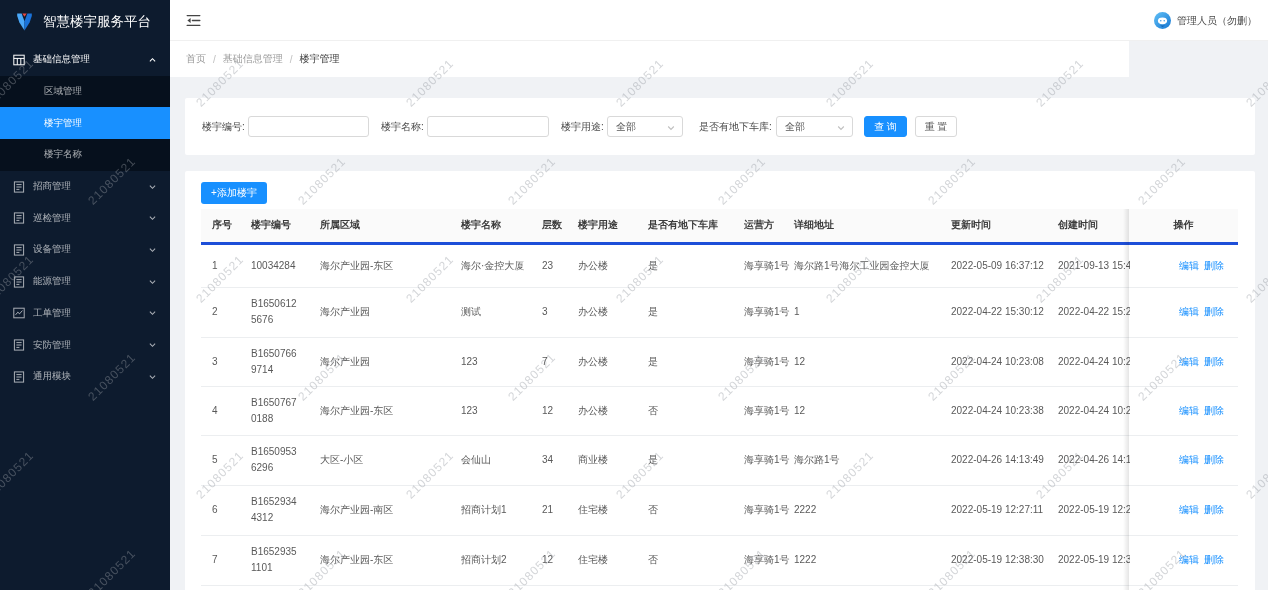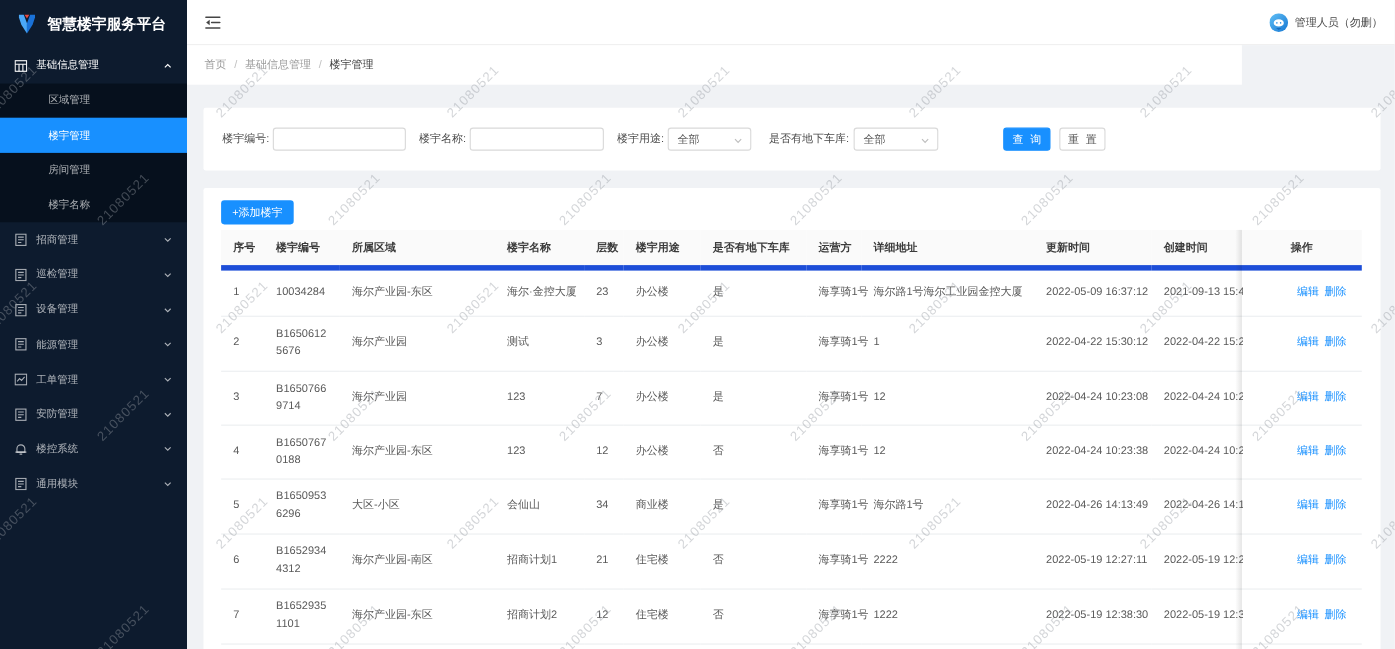--- a/index.html
+++ b/index.html
@@ -12,21 +12,21 @@
   }
   
   .sidebar {
     position:absolute; left:0; top:0; width:170px; height:590px;
     background:#0d1b2e; z-index:5;
   }
   .logo {
     height:44px; display:flex; align-items:center; padding-left:16px;
   }
   .logo-title {
-    color:#fff; font-size:13.5px; font-weight:700; margin-left:10px;
+    color:#fff; font-size:13.5px; font-weight:400; margin-left:10px;
     white-space:nowrap;
   }
   .menu { width:100%; }
   .menu-item {
     position:relative; height:31.7px; display:flex; align-items:center;
     padding-left:13px; color:rgba(255,255,255,0.65); font-size:9.5px;
     cursor:pointer; white-space:nowrap;
   }
   .menu-item.open { color:#ffffff; }
   .menu-item .mi-label { margin-left:8px; }
@@ -70,42 +70,42 @@
   }
   .f-select {
     position:absolute; top:18px; height:21px; border:1px solid #d9d9d9;
     border-radius:3px; background:#fff; font-size:10px; color:#595959;
     display:flex; align-items:center; padding-left:8px; cursor:pointer;
   }
   .f-select .sel-arrow { position:absolute; right:7px; top:7px; display:flex; }
   .btn {
     position:absolute; top:18px; height:21px; border-radius:3px; font-size:10px;
     display:flex; align-items:center; justify-content:center; cursor:pointer;
-    font-family:Liberation Mono, monospace; white-space:nowrap;margin-left:48px;
+    font-family:Liberation Serif, serif; white-space:nowrap;
   }
   .btn-primary { background:#1890ff; color:#fff; border:1px solid #1890ff; }
   .btn-default { background:#fff; color:#595959; border:1px solid #d9d9d9; }
   
   .table-card {
     position:absolute; left:185px; top:171px; width:1070px; height:480px;
     background:#fff; border-radius:2px; z-index:2;
   }
   .add-btn {
     position:absolute; left:16px; top:11px; width:66px; height:22px;
     background:#1890ff; color:#fff; font-size:10px; border:none; border-radius:3px;
     display:flex; align-items:center; justify-content:center; cursor:pointer;
     font-family:inherit;
   }
   table.grid {
     position:absolute; left:16px; top:38px; width:1037px;
     border-collapse:collapse; table-layout:fixed; font-size:10px;
   }
   table.grid th {
     background:#fafafa; height:34px; font-weight:700; color:#3c3c3c;
-    text-align:left; padding:0 12px 0 11px; border-bottom:5px solid #1d4ed8;
+    text-align:left; padding:0 12px 0 11px; border-bottom:3px solid #1d4ed8;
     white-space:nowrap; overflow:hidden;margin-top:43px;
   }
   table.grid th.c-op { text-align:center; }
   table.grid td {
     padding:4px 12px 4px 11px; vertical-align:middle; color:#595959;
     border-bottom:1px solid #eceef0; line-height:16px;
     white-space:nowrap; overflow:visible;
   }
   table.grid td.c-id { white-space:normal; word-break:break-all; }
   td.c-upd { white-space:nowrap; overflow:visible; }
@@ -152,21 +152,20 @@
         <span class="mi-label">基础信息管理</span>
         <span class="menu-caret">
           <svg width="7" height="7" viewBox="0 0 8 8">
             <polyline points="1,5.5 4,2.5 7,5.5" fill="none" stroke="currentColor" stroke-width="1.2"></polyline>
           </svg>
         </span>
       </div>
       <div class="submenu">
         <div class="submenu-item">区域管理</div>
         <div class="submenu-item active">楼宇管理</div>
-        <div class="submenu-item">房间管理</div>
         <div class="submenu-item">楼宇名称</div>
       </div>
       <div class="menu-item">
         <span style="display:flex">
           <svg width="12" height="12" viewBox="0 0 12 12" style="fill:none;stroke:currentColor;stroke-width:1;">
             <rect x="1.4" y="0.9" width="9.2" height="10.2"></rect>
             <line x1="3.4" y1="3.6" x2="8.6" y2="3.6"></line>
             <line x1="3.4" y1="6" x2="8.6" y2="6"></line>
             <line x1="3.4" y1="8.4" x2="6.4" y2="8.4"></line>
           </svg>
@@ -243,35 +242,20 @@
       <div class="menu-item">
         <span style="display:flex">
           <svg width="12" height="12" viewBox="0 0 12 12" style="fill:none;stroke:currentColor;stroke-width:1;">
             <rect x="1.4" y="0.9" width="9.2" height="10.2"></rect>
             <line x1="3.4" y1="3.6" x2="8.6" y2="3.6"></line>
             <line x1="3.4" y1="6" x2="8.6" y2="6"></line>
             <line x1="3.4" y1="8.4" x2="6.4" y2="8.4"></line>
           </svg>
         </span>
         <span class="mi-label">安防管理</span>
-        <span class="menu-caret">
-          <svg width="7" height="7" viewBox="0 0 8 8">
-            <polyline points="1,2.5 4,5.5 7,2.5" fill="none" stroke="currentColor" stroke-width="1.2"></polyline>
-          </svg>
-        </span>
-      </div>
-      <div class="menu-item">
-        <span style="display:flex">
-          <svg width="12" height="12" viewBox="0 0 12 12" style="fill:none;stroke:currentColor;stroke-width:1;">
-            <path d="M2.4 9 L2.4 6 A3.6 3.6 0 0 1 9.6 6 L9.6 9 Z"></path>
-            <line x1="1" y1="9" x2="11" y2="9"></line>
-            <line x1="4.8" y1="10.8" x2="7.2" y2="10.8"></line>
-          </svg>
-        </span>
-        <span class="mi-label">楼控系统</span>
         <span class="menu-caret">
           <svg width="7" height="7" viewBox="0 0 8 8">
             <polyline points="1,2.5 4,5.5 7,2.5" fill="none" stroke="currentColor" stroke-width="1.2"></polyline>
           </svg>
         </span>
       </div>
       <div class="menu-item">
         <span style="display:flex">
           <svg width="12" height="12" viewBox="0 0 12 12" style="fill:none;stroke:currentColor;stroke-width:1;">
             <rect x="1.4" y="0.9" width="9.2" height="10.2"></rect>

